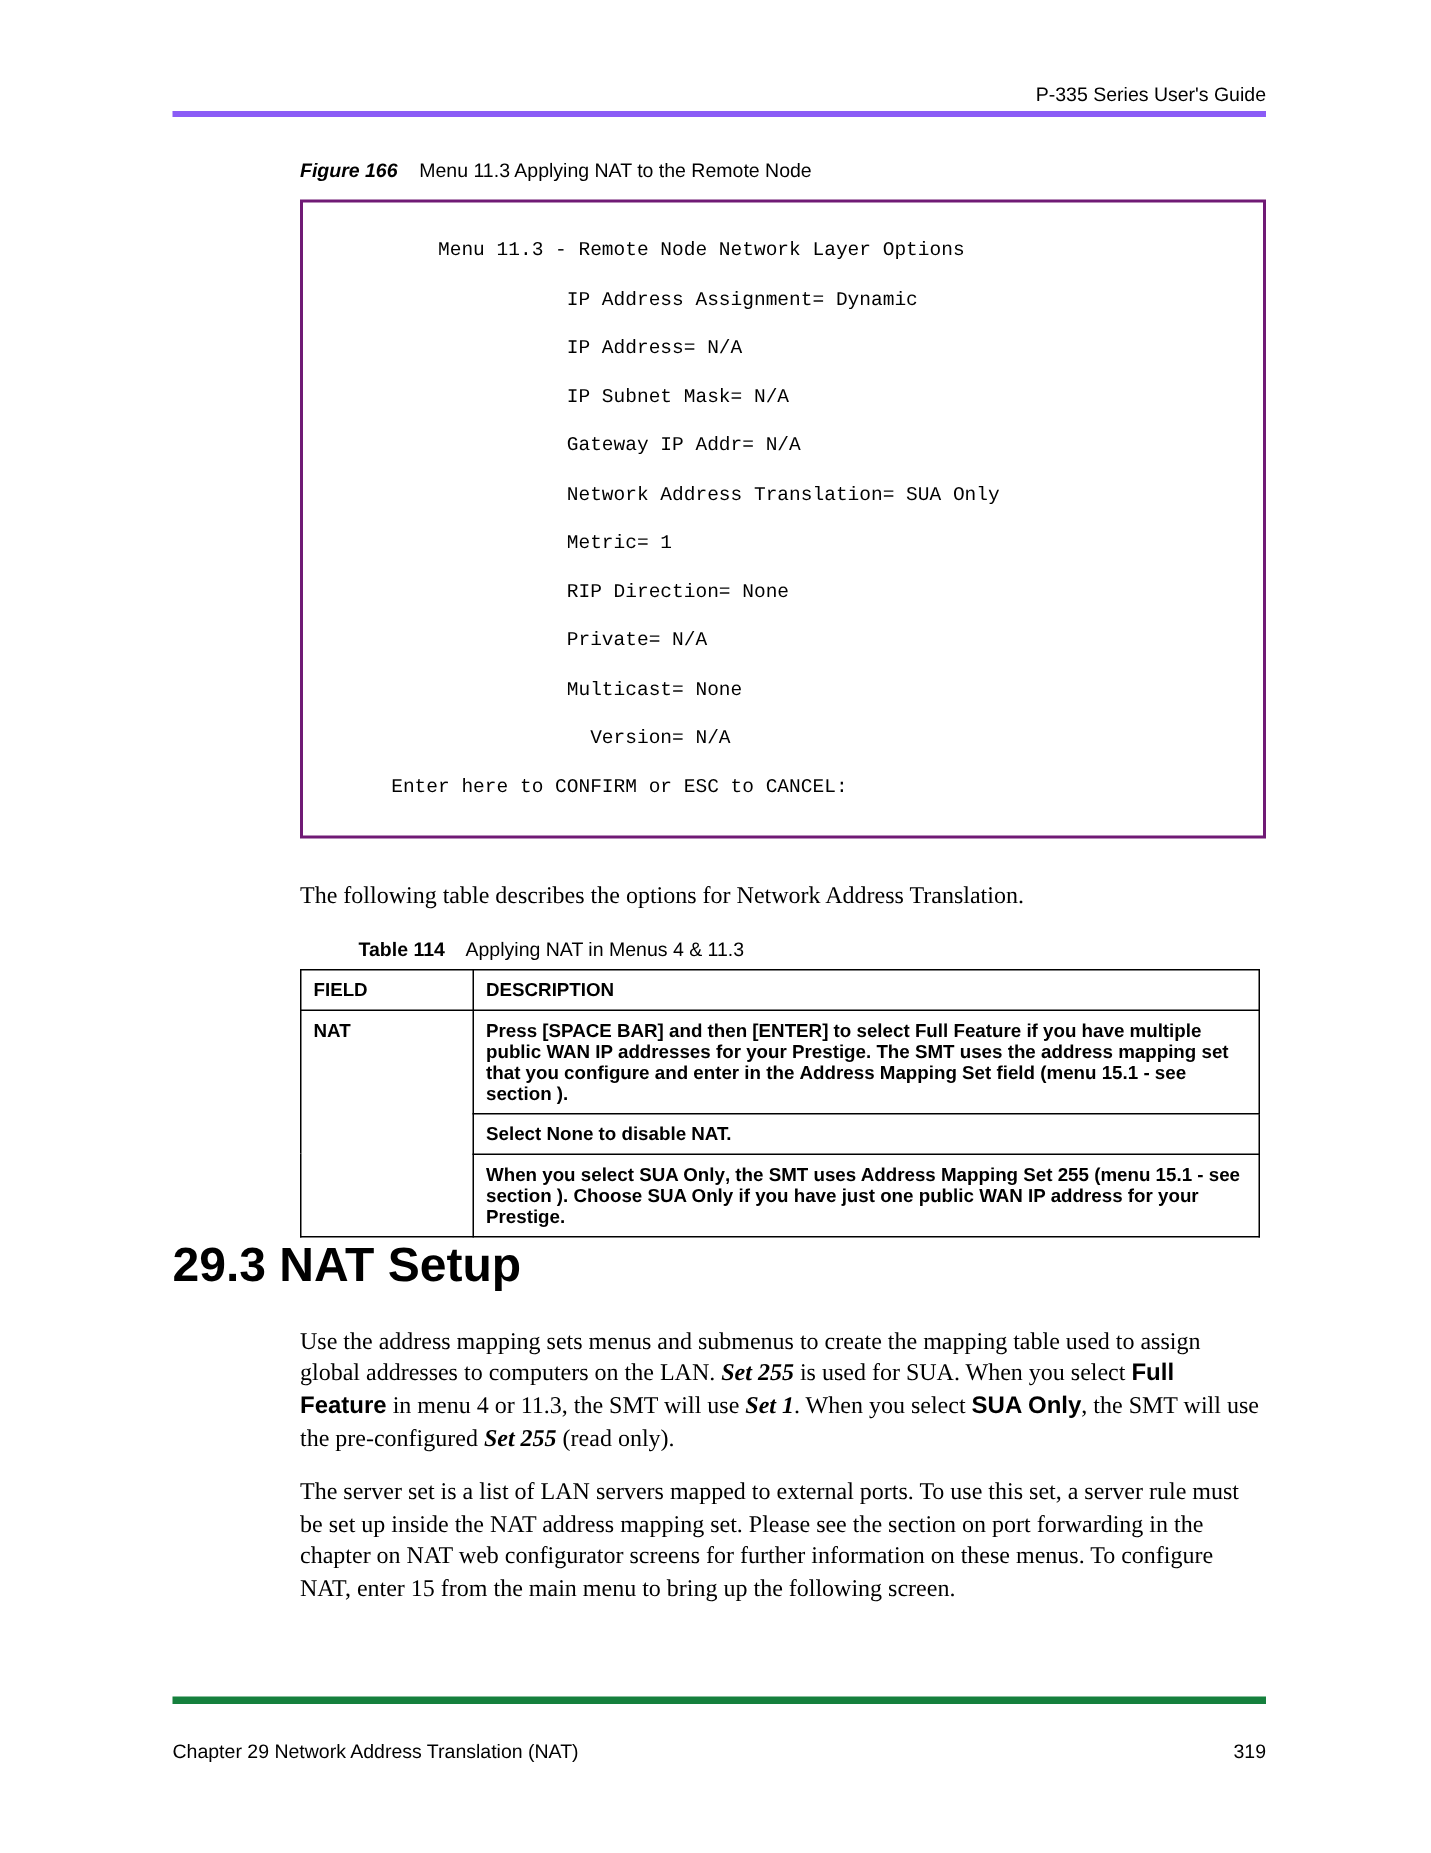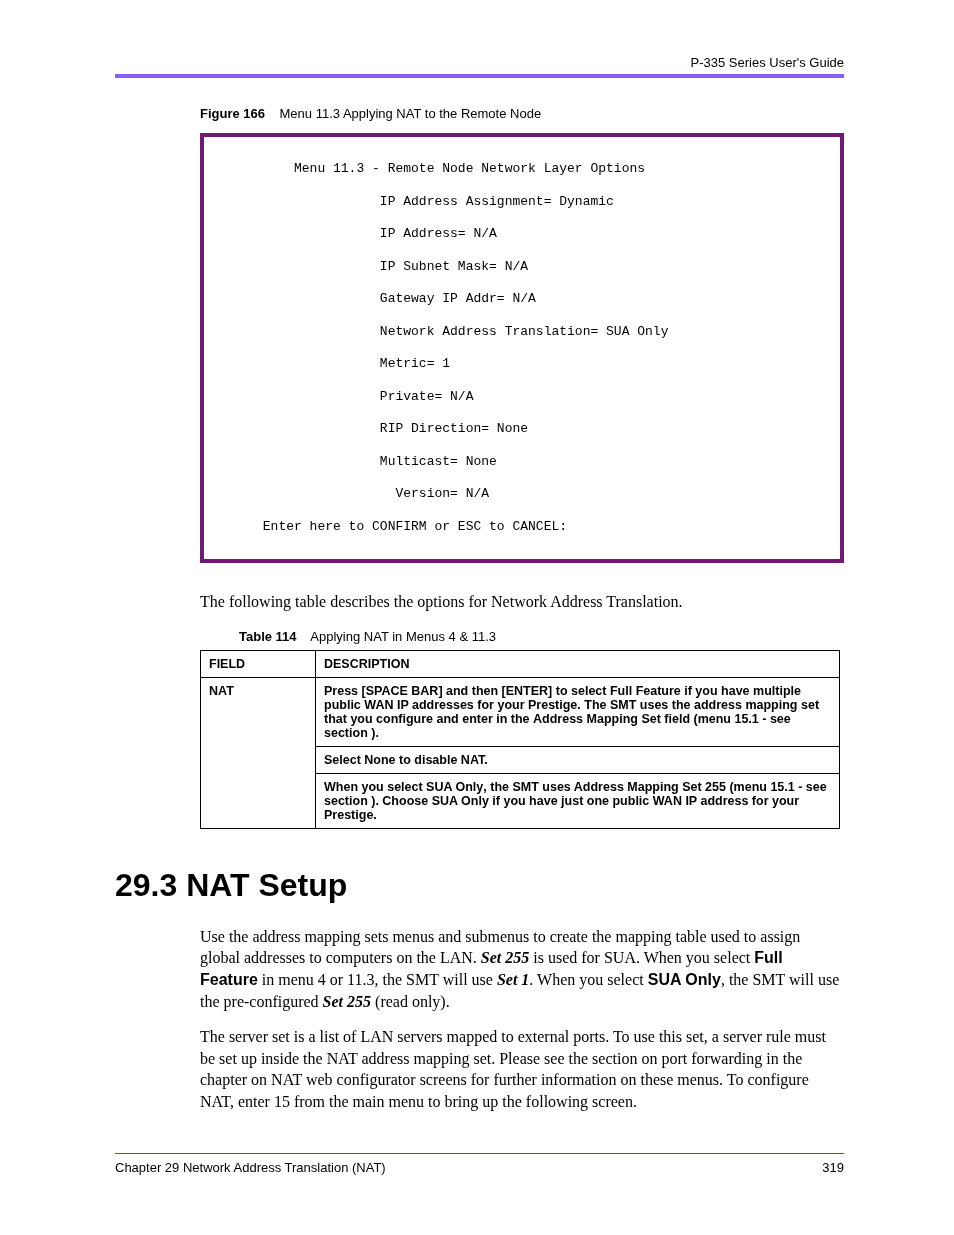--- a/index.html
+++ b/index.html
@@ -18,23 +18,23 @@
       padding-bottom: 4px;
       margin-bottom: 28px;
       text-align: right;
       font-size: 13px;
     }
     .figure-caption {
       font-size: 13px;
       margin-left: 85px;
       margin-bottom: 12px;
     }
-    .figure-caption .bold { font-weight: bold; }
+    .figure-caption .bold { font-weight: bold; font-style: italic; }
     .code-box {
-      border: 4px solid #701a75;
+      border: 2px solid #701a75;
       margin-left: 85px;
       padding: 8px 12px;
       font-family: "Courier New", Courier, monospace;
       font-size: 13px;
       line-height: 1.25;
       margin-bottom: 28px;
       white-space: pre;
     }
     .code-box .bold { font-weight: normal; }
     .body-text {
@@ -47,21 +47,20 @@
     .table-caption {
       font-size: 13px;
       margin-left: 85px;
       margin-bottom: 6px;
     }
     .table-caption .bold { font-weight: bold; margin-left: 39px; }
     table.desc-table {
       border-collapse: collapse;
       margin-left: 85px;
       width: 640px;
-      margin-bottom: 38px;
     }
     table.desc-table th, table.desc-table td {
       border: 1px solid #000;
       padding: 6px 8px;
       font-size: 12.5px;
       text-align: left;
       vertical-align: top;
       font-weight: bold;
     }
     table.desc-table th {
@@ -83,22 +82,22 @@
       margin-bottom: 14px;
       line-height: 1.35;
     }
     .body-para .bold-serif { font-weight: bold; font-style: italic; }
     .body-para .bold-sans { font-family: Arial, Helvetica, sans-serif; font-weight: bold; }
     .footer {
       position: absolute;
       bottom: 60px;
       left: 115px;
       right: 110px;
-      border-top: 1px solid #15803d;
-      padding-top: 6px;
+      border-top: 5px solid #15803d;
+      padding-top: 24px;
       font-size: 13px;
       display: flex;
       justify-content: space-between;
     }
   </style>
 </head>
 <body>
 
 <div class="header-line">
   <span>P-335 Series User's Guide</span>
@@ -111,22 +110,22 @@
 </div>
 
 <div class="code-box">
 <div>          Menu 11.3 - Remote Node Network Layer Options</div>
 <div>                     IP Address Assignment= Dynamic</div>
 <div>                     IP Address= N/A</div>
 <div>                     IP Subnet Mask= N/A</div>
 <div>                     Gateway IP Addr= N/A</div>
 <div class="bold">                     Network Address Translation= SUA Only</div>
 <div>                     Metric= 1</div>
+<div>                     RIP Direction= None</div>
 <div>                     Private= N/A</div>
-<div>                     RIP Direction= None</div>
 <div>                     Multicast= None</div>
 <div>                       Version= N/A</div>
 <div>      Enter here to CONFIRM or ESC to CANCEL:</div>
 </div>
 
 <p class="body-text">The following table describes the options for Network Address Translation.</p>
 
 <div class="table-caption">
   <span class="bold">Table 114</span>
   <span>&nbsp;&nbsp;</span>

